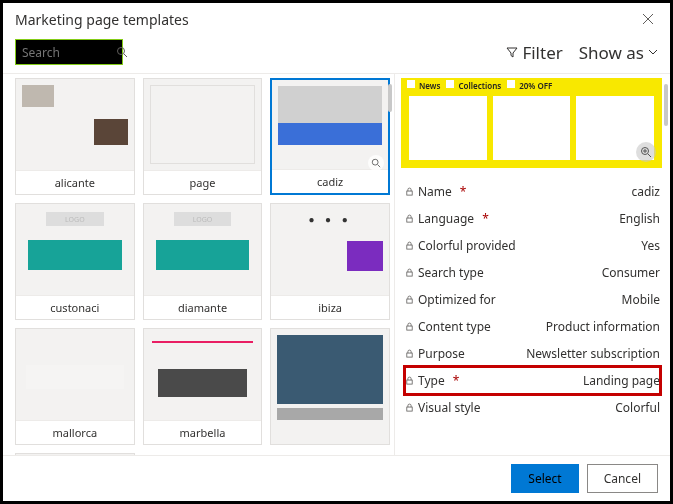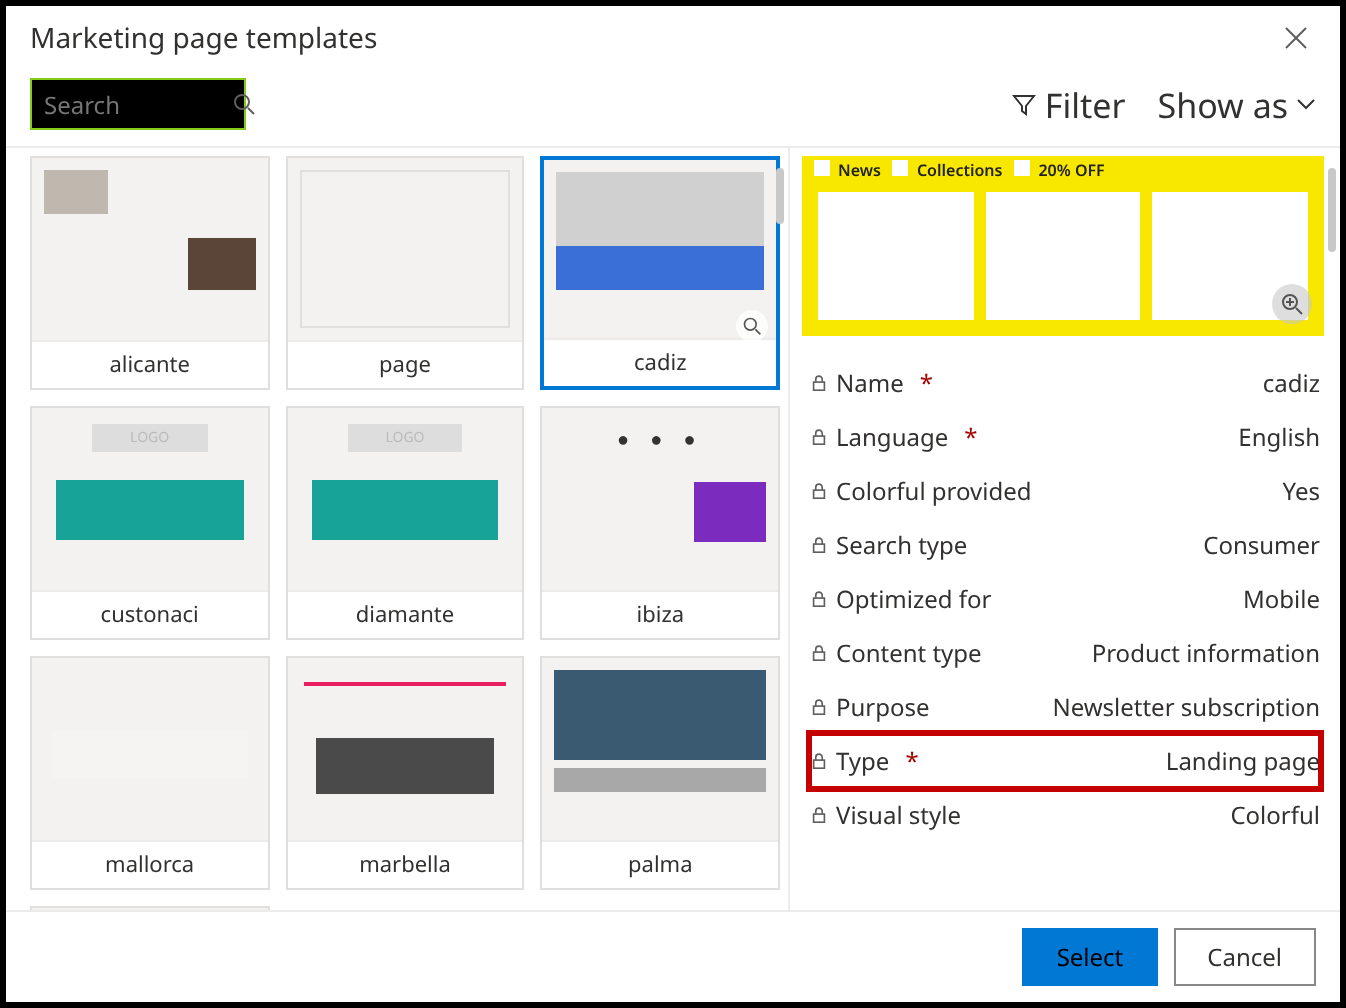--- a/index.html
+++ b/index.html
@@ -155,21 +155,20 @@
             <div class="card">
               <div class="thumb t-mallorca"></div>
               <div class="label">mallorca</div>
             </div>
             <div class="card">
               <div class="thumb t-marbella"></div>
               <div class="label">marbella</div>
             </div>
             <div class="card">
               <div class="thumb t-palma"></div>
-              <div class="label">palma</div>
             </div>
             <div class="card" style="height: 56px;">
               <div class="thumb t-cam"></div>
             </div>
           </div>
       </div>
       <div class="gallery-scrollbar">
         <div class="gallery-thumb"></div>
       </div>
     </div>

